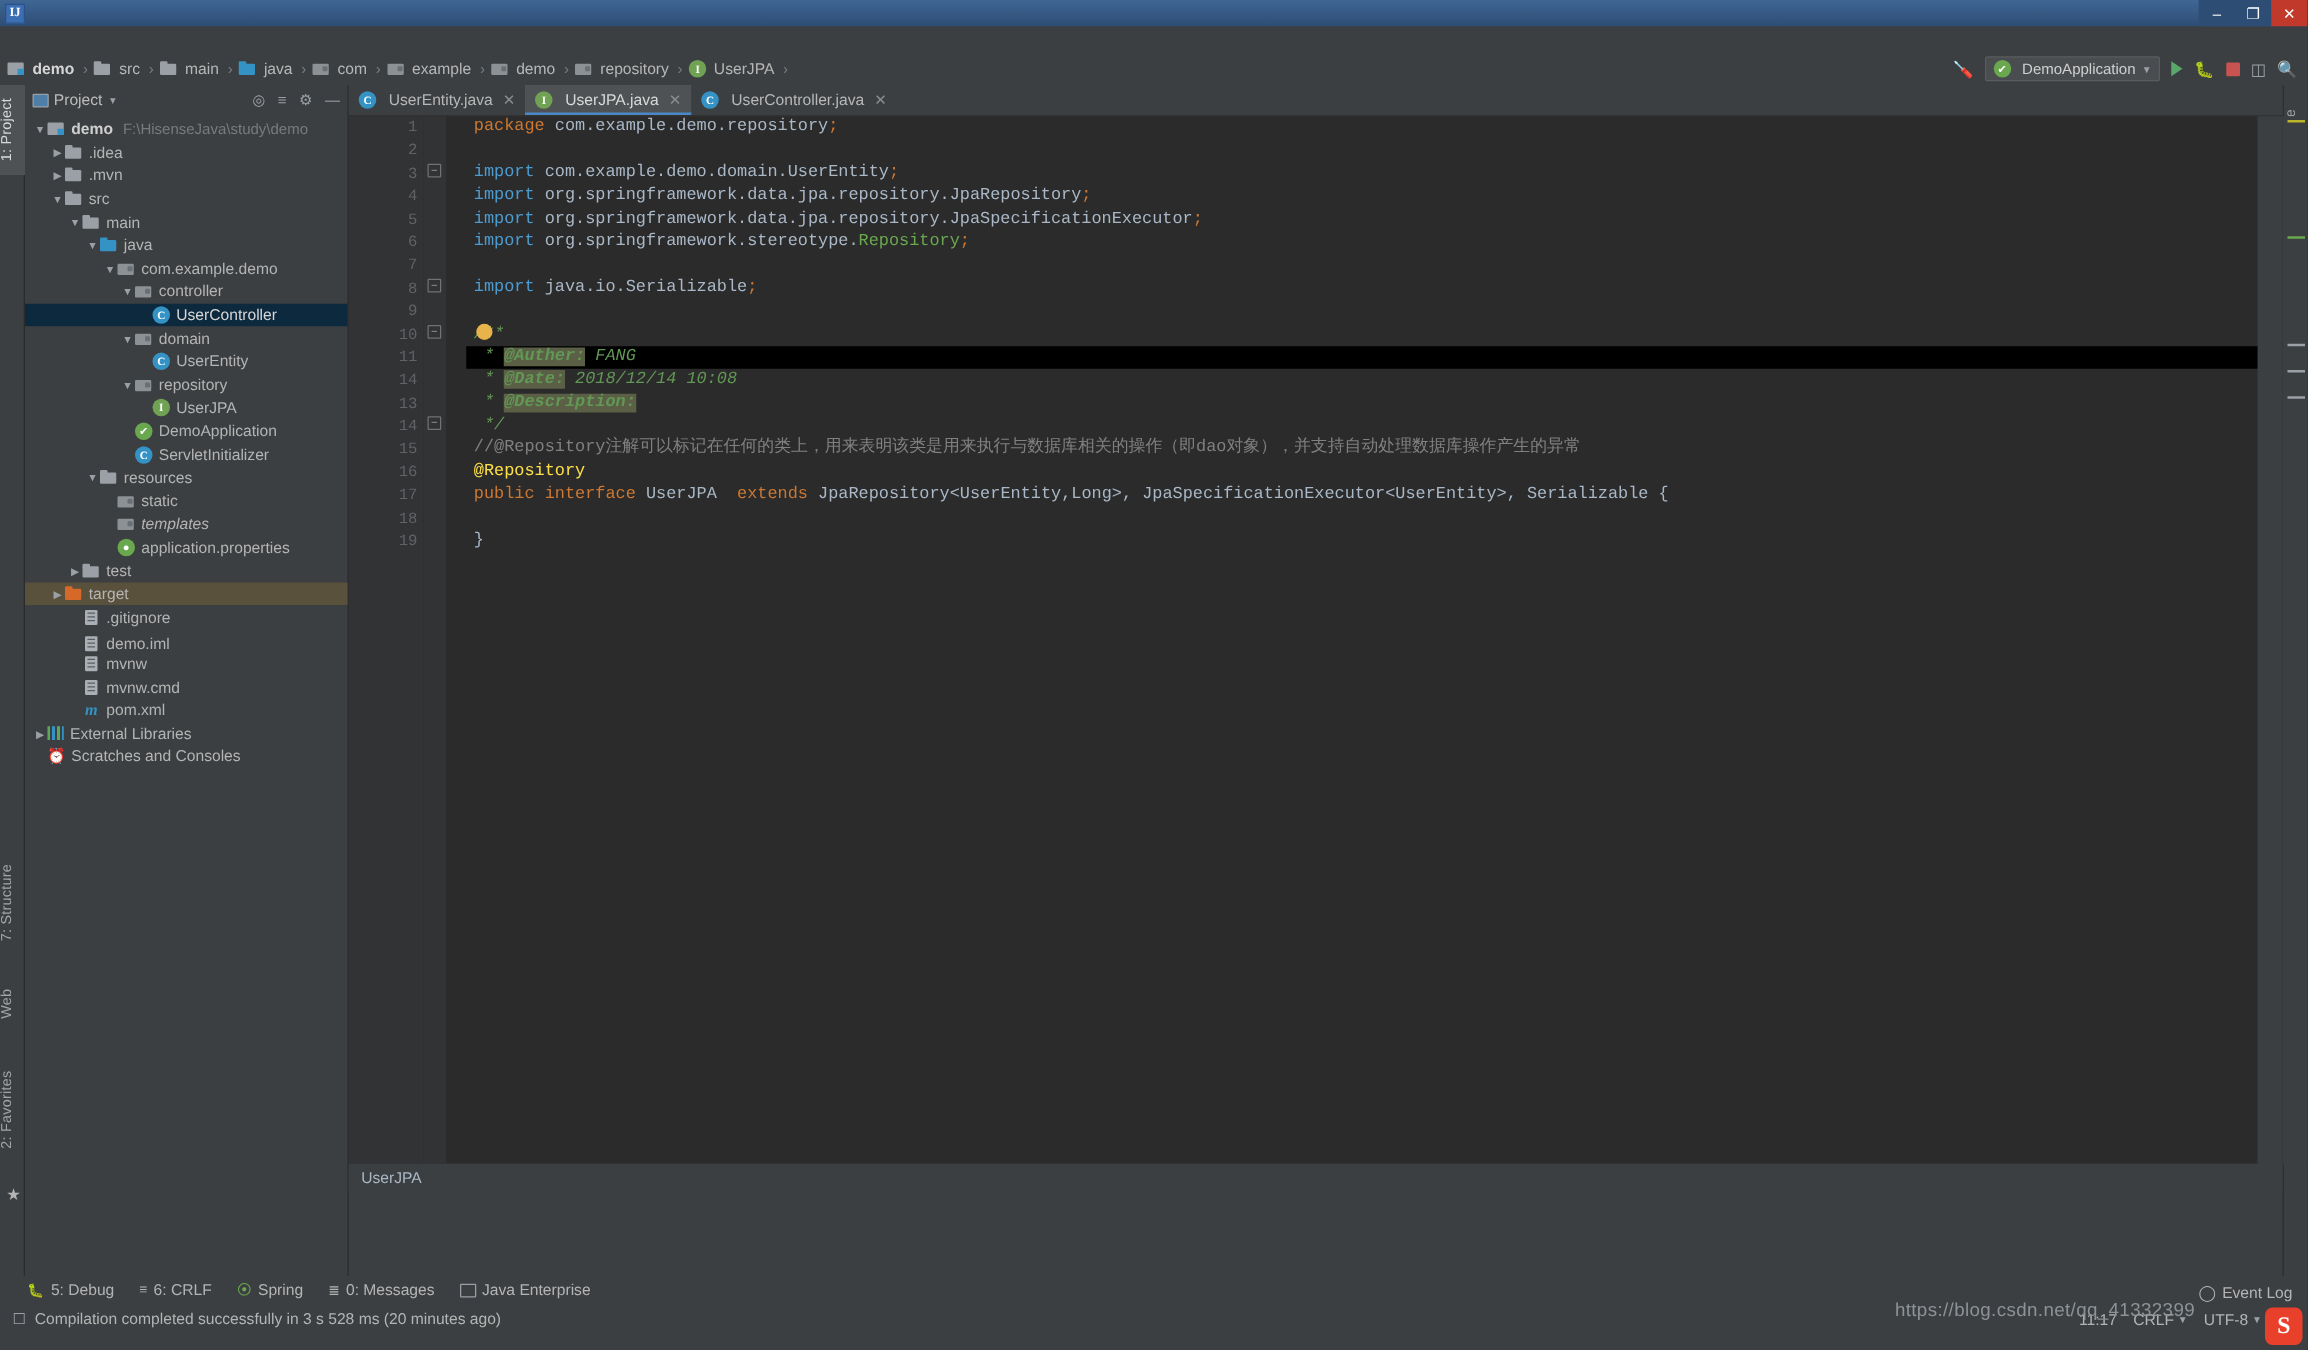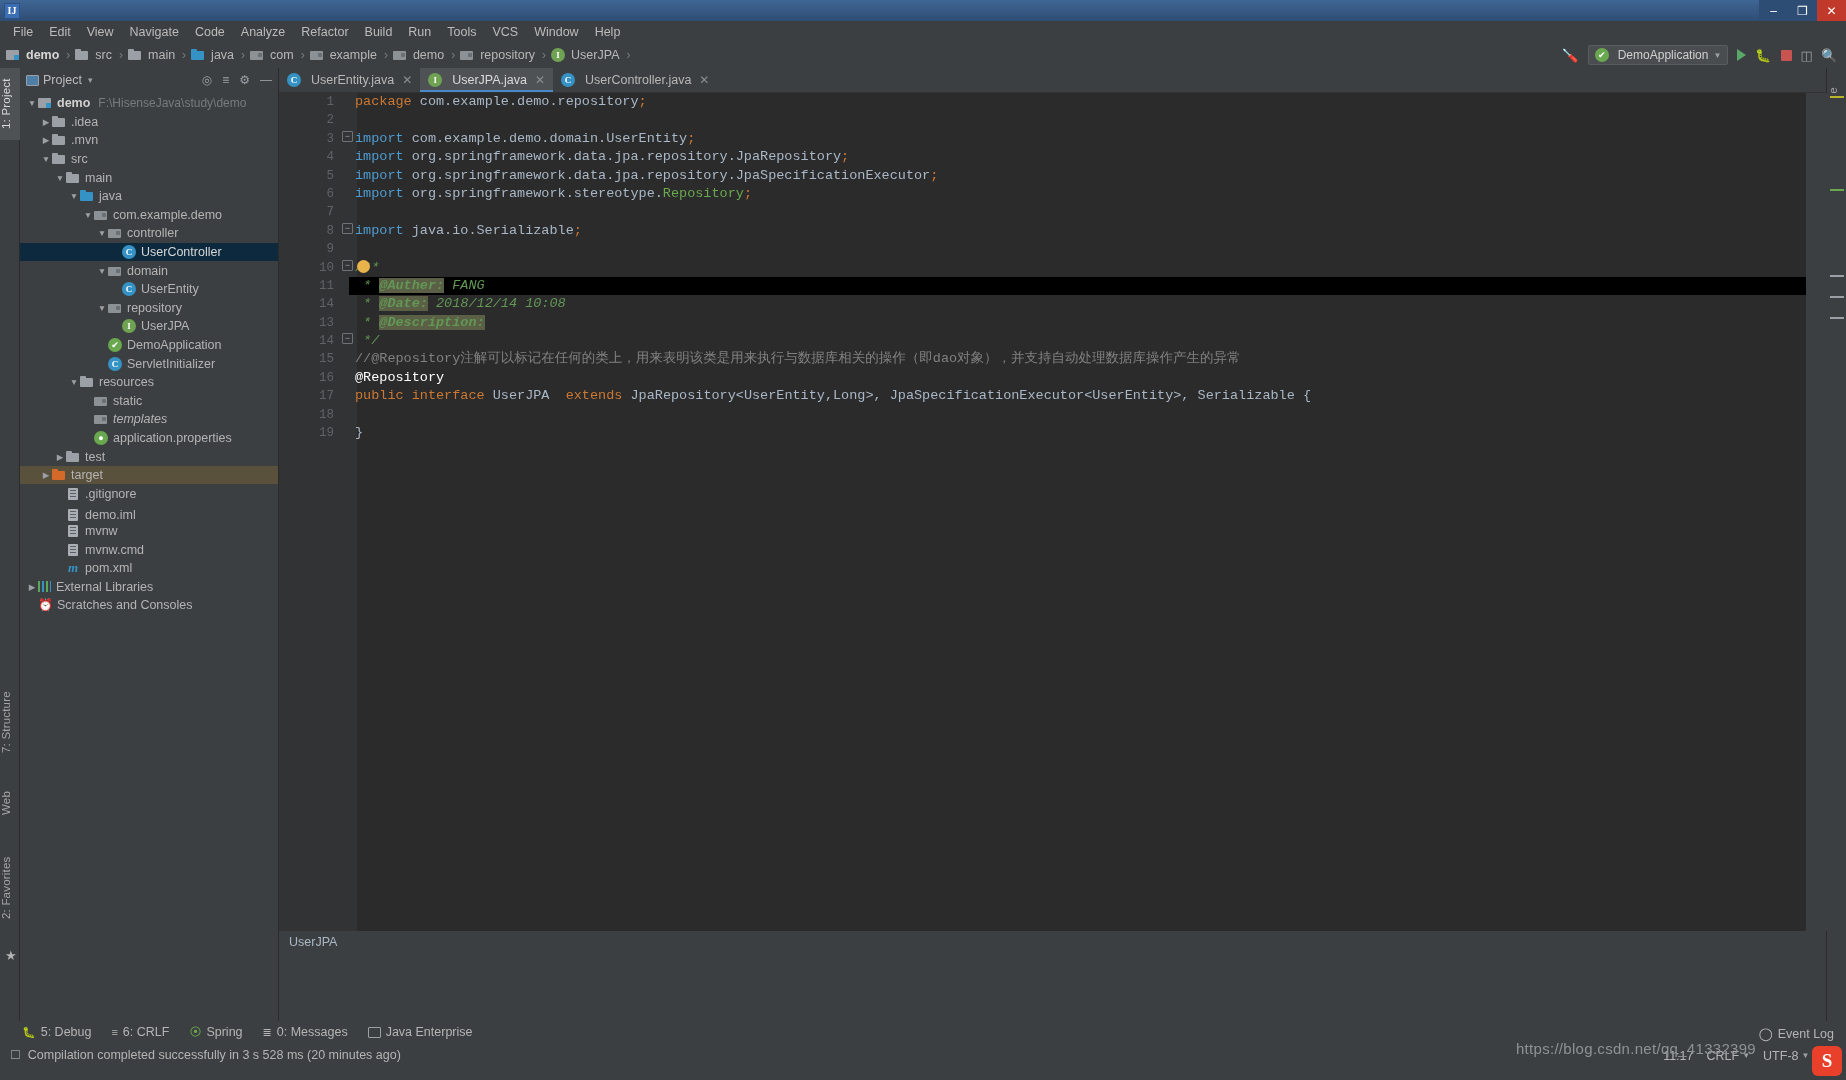--- a/index.html
+++ b/index.html
@@ -197,29 +197,29 @@
   }
   .foldcol {
     position: absolute; left: 60px; top: 0; width: 18px; height: 838px; background: #313335;
   }
   .foldcol .fm {
     position: absolute; left: 3px; width: 11px; height: 11px;
     border: 1px solid #6f7376; color: #9aa0a6; font-size: 9px; line-height: 9px;
     text-align: center; border-radius: 1px;
   }
   .codearea {
-    position: absolute; left: 70px; top: 0; right: 0; height: 838px;
+    position: absolute; left: 94px; top: 0; right: 0; height: 838px;
     font-family: "Liberation Mono", monospace; font-size: 13.5px;
     color: #a9b7c6; white-space: pre;
   }
   .codeline { height: 18.4px; line-height: 18.4px; padding-left: 6px; }
   .codeline.hl { background: #000000; }
   .kw { color: #cc7832; }
   .kw2 { color: #4e9bd0; }
-  .ann { color: #ffffff; }
+  .ann { color: #fde047; }
   .cm { color: #808080; }
   .doc { color: #629755; font-style: italic; }
   .doctag { color: #629755; font-weight: bold; font-style: italic; background: #5a5f45; }
   .green { color: #6aa84f; }
   .semi { color: #cc7832; }
   .bulb {
     display: inline-block; width: 13px; height: 13px; border-radius: 50%;
     background: #e8b34b; vertical-align: -2px;
   }
 
@@ -277,35 +277,20 @@
 
   <div class="titlebar">
     <div class="appicon">IJ</div>
     <div class="winbtns">
       <div class="winbtn">–</div>
       <div class="winbtn">❐</div>
       <div class="winbtn close">✕</div>
     </div>
   </div>
 
-  <div class="menubar">
-    <div class="menuitem">File</div>
-    <div class="menuitem">Edit</div>
-    <div class="menuitem">View</div>
-    <div class="menuitem">Navigate</div>
-    <div class="menuitem">Code</div>
-    <div class="menuitem">Analyze</div>
-    <div class="menuitem">Refactor</div>
-    <div class="menuitem">Build</div>
-    <div class="menuitem">Run</div>
-    <div class="menuitem">Tools</div>
-    <div class="menuitem">VCS</div>
-    <div class="menuitem">Window</div>
-    <div class="menuitem">Help</div>
-  </div>
 
   <div class="navbar">
     <div class="crumb first">
       <span class="ic module"></span>
       <span class="lbl">demo</span>
     </div>
       <span class="sep">›</span>
     <div class="crumb">
       <span class="ic folder"></span>
       <span class="lbl">src</span>

